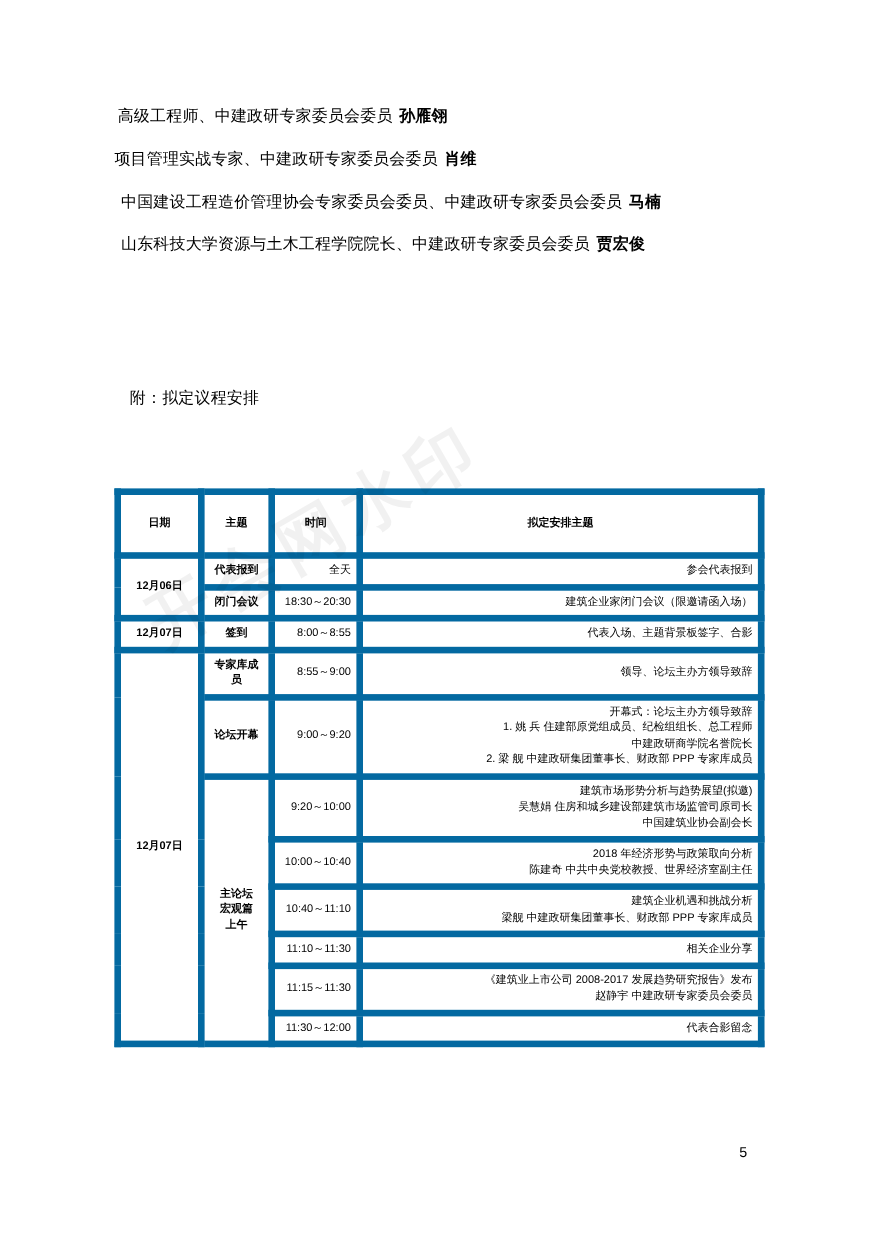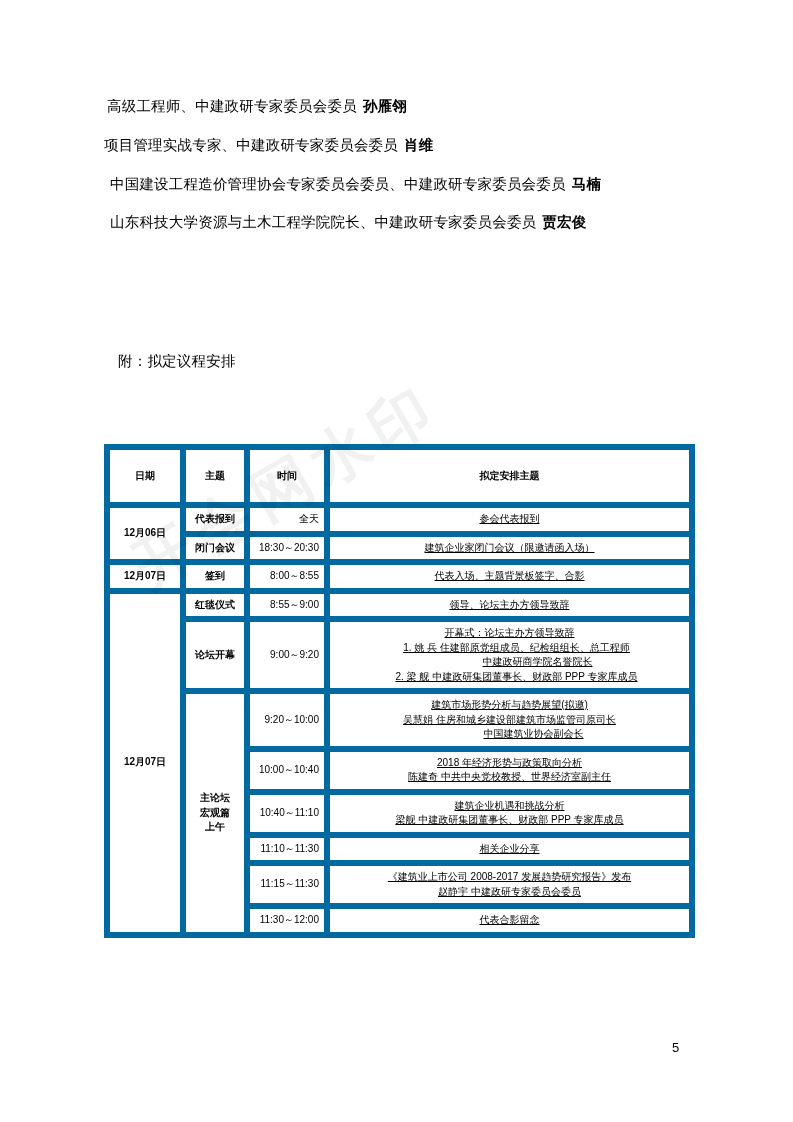--- a/index.html
+++ b/index.html
@@ -100,24 +100,23 @@
     font-weight: bold;
     font-size: 13px;
     width: 64px;
   }
   td.time {
     text-align: right;
     font-size: 12.5px;
     width: 80px;
   }
   td.detail {
-    text-align: center;
+    text-align: right;
     font-size: 12.5px;
     padding-left: 7px;
-    text-decoration: underline;
   }
   .det-line { display: block; }
   .det-line.pad { padding-left: 14px; }
   .det-line.pad2 { padding-left: 56px; }
   .det-line.pad3 { padding-left: 48px; }
   .mainsess {
     text-align: center;
     font-weight: bold;
     font-size: 13px;
     line-height: 2.6;
@@ -183,21 +182,21 @@
 
       <tr>
         <td class="date">12月07日</td>
         <td class="topic">签到</td>
         <td class="time">8:00～8:55</td>
         <td class="detail">代表入场、主题背景板签字、合影</td>
       </tr>
 
       <tr>
         <td class="date" rowspan="8">12月07日</td>
-        <td class="topic">红毯仪式</td>
+        <td class="topic">专家库成员</td>
         <td class="time">8:55～9:00</td>
         <td class="detail">领导、论坛主办方领导致辞</td>
       </tr>
 
       <tr>
         <td class="topic">论坛开幕</td>
         <td class="time">9:00～9:20</td>
         <td class="detail">
           <span class="det-line">开幕式：论坛主办方领导致辞</span>
           <span class="det-line pad">1. 姚 兵  住建部原党组成员、纪检组组长、总工程师</span>

